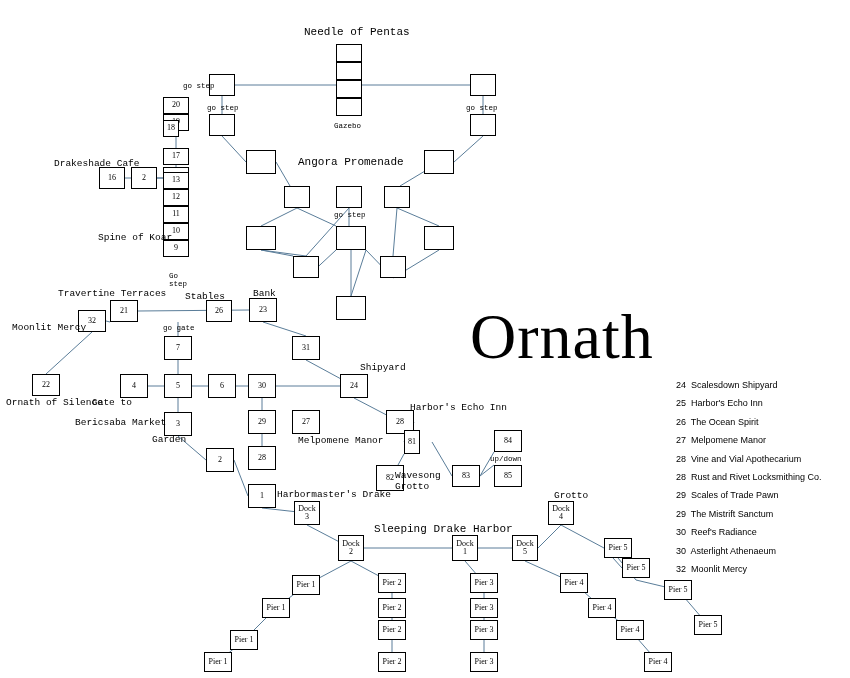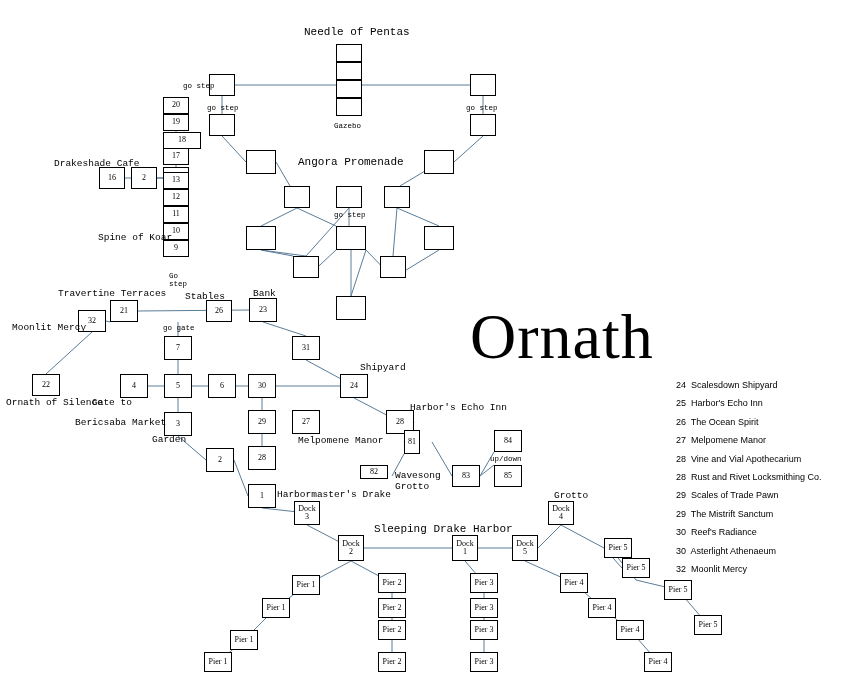--- a/index.html
+++ b/index.html
@@ -135,21 +135,21 @@
     <div class="node" style="left: 209px; top: 74px; width: 26px; height: 22px;"></div>
     <div class="node" style="left: 336px; top: 44px; width: 26px; height: 18px;"></div>
     <div class="node" style="left: 336px; top: 62px; width: 26px; height: 18px;"></div>
     <div class="node" style="left: 336px; top: 80px; width: 26px; height: 18px;"></div>
     <div class="node" style="left: 336px; top: 98px; width: 26px; height: 18px;"></div>
     <div class="node" style="left: 470px; top: 74px; width: 26px; height: 22px;"></div>
     <div class="node" style="left: 209px; top: 114px; width: 26px; height: 22px;"></div>
     <div class="node" style="left: 470px; top: 114px; width: 26px; height: 22px;"></div>
     <div class="node" style="left: 163px; top: 97px; width: 26px; height: 17px;">20</div>
     <div class="node" style="left: 163px; top: 114px; width: 26px; height: 17px;">19</div>
-    <div class="node" style="left: 163px; top: 132px; width: 38px; height: 17px;">18</div>
+    <div class="node" style="left: 163px; top: 120px; width: 16px; height: 17px;">18</div>
     <div class="node" style="left: 163px; top: 148px; width: 26px; height: 17px;">17</div>
     <div class="node" style="left: 99px; top: 167px; width: 26px; height: 22px;">16</div>
     <div class="node" style="left: 131px; top: 167px; width: 26px; height: 22px;">2</div>
     <div class="node" style="left: 163px; top: 167px; width: 26px; height: 22px;">14</div>
     <div class="node" style="left: 163px; top: 172px; width: 26px; height: 17px;">13</div>
     <div class="node" style="left: 163px; top: 189px; width: 26px; height: 17px;">12</div>
     <div class="node" style="left: 163px; top: 206px; width: 26px; height: 17px;">11</div>
     <div class="node" style="left: 163px; top: 223px; width: 26px; height: 17px;">10</div>
     <div class="node" style="left: 163px; top: 240px; width: 26px; height: 17px;">9</div>
     <div class="node" style="left: 246px; top: 150px; width: 30px; height: 24px;"></div>
@@ -176,21 +176,21 @@
     <div class="node" style="left: 248px; top: 374px; width: 28px; height: 24px;">30</div>
     <div class="node" style="left: 340px; top: 374px; width: 28px; height: 24px;">24</div>
     <div class="node" style="left: 164px; top: 412px; width: 28px; height: 24px;">3</div>
     <div class="node" style="left: 248px; top: 410px; width: 28px; height: 24px;">29</div>
     <div class="node" style="left: 292px; top: 410px; width: 28px; height: 24px;">27</div>
     <div class="node" style="left: 386px; top: 410px; width: 28px; height: 24px;">28</div>
     <div class="node" style="left: 404px; top: 430px; width: 16px; height: 24px;">81</div>
     <div class="node" style="left: 494px; top: 430px; width: 28px; height: 22px;">84</div>
     <div class="node" style="left: 206px; top: 448px; width: 28px; height: 24px;">2</div>
     <div class="node" style="left: 248px; top: 446px; width: 28px; height: 24px;">28</div>
-    <div class="node" style="left: 360px; top: 465px; width: 28px; height: 14px;">82</div>
+    <div class="node" style="left: 376px; top: 465px; width: 28px; height: 26px;">82</div>
     <div class="node" style="left: 452px; top: 465px; width: 28px; height: 22px;">83</div>
     <div class="node" style="left: 494px; top: 465px; width: 28px; height: 22px;">85</div>
     <div class="node" style="left: 248px; top: 484px; width: 28px; height: 24px;">1</div>
     <div class="node" style="left: 294px; top: 501px; width: 26px; height: 24px;">Dock
 3</div>
     <div class="node" style="left: 548px; top: 501px; width: 26px; height: 24px;">Dock
 4</div>
     <div class="node" style="left: 338px; top: 535px; width: 26px; height: 26px;">Dock
 2</div>
     <div class="node" style="left: 452px; top: 535px; width: 26px; height: 26px;">Dock

